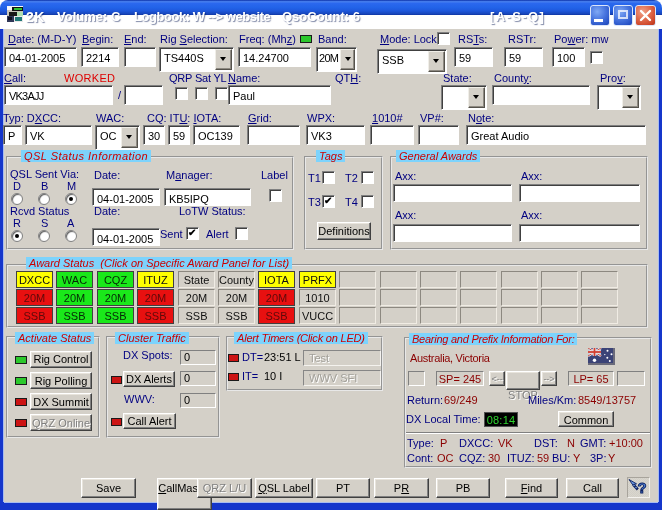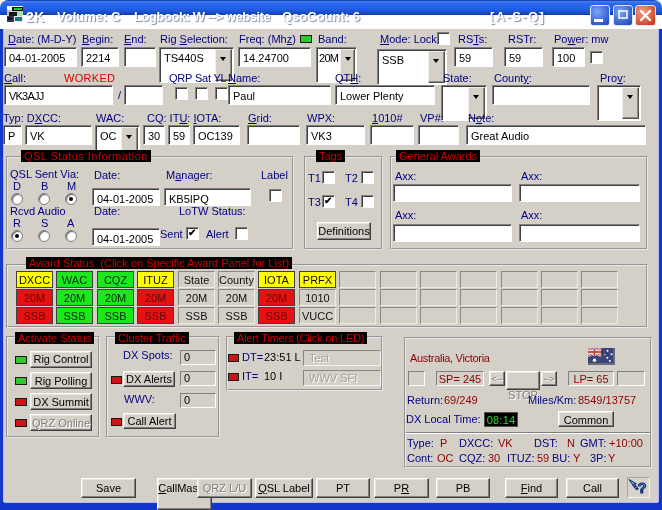--- a/index.html
+++ b/index.html
@@ -18,31 +18,31 @@
 #bbottom::before { content:""; position:absolute; left:4px; top:0; width:654px; height:1px; background:#a8bcf0; }
 .ttxt { position:absolute; top:9px; color:#fff; font-size:13px; font-weight:bold; white-space:nowrap; text-shadow:1px 1px 1px rgba(0,20,80,0.5); }
 .tbtn { position:absolute; top:5px; width:20px; height:21px; border-radius:3px; border:1px solid #dce6fa; }
 .bluebtn { background:radial-gradient(circle at 35% 30%, #7fa8f4 0%, #4a77e0 45%, #2a55c8 80%, #1e46b4 100%); }
 .redbtn { background:radial-gradient(circle at 35% 30%, #f0a088 0%, #e06a4c 45%, #cc4428 80%, #b23418 100%); }
 
 .lbl { position:absolute; color:#000080; white-space:nowrap; }
 .rlbl { position:absolute; color:#cc0000; white-space:nowrap; }
 .mar { color:#8b0000; }
 .tb { position:absolute; background:#fff; border:1px solid; border-color:#808080 #fff #fff #808080; box-shadow:inset 1px 1px 0 #404040; color:#000; padding:4px 0 0 4px; white-space:nowrap; overflow:hidden; height:20px; }
-.dd { position:absolute; background:#fff; border:1px solid; border-color:#808080 #fff #fff #808080; box-shadow:inset 1px 1px 0 #404040; color:#000; padding:4px 0 0 4px; height:36px; }
+.dd { position:absolute; background:#fff; border:1px solid; border-color:#808080 #fff #fff #808080; box-shadow:inset 1px 1px 0 #404040; color:#000; padding:4px 0 0 4px; height:25px; }
 .dd .ddb { position:absolute; right:1px; top:1px; bottom:1px; width:17px; background:#d4d0c8; border:1px solid; border-color:#f0eee8 #55524c #55524c #f0eee8; box-shadow:inset -1px -1px 0 #8e8a82; }
 .dd .ddb::after { content:""; position:absolute; left:4px; top:7px; border:3.5px solid transparent; border-top:4px solid #000; }
 .btn { position:absolute; background:#d4d0c8; border:1px solid; border-color:#fff #404040 #404040 #fff; box-shadow:inset -1px -1px 0 #808080, inset 1px 1px 0 #e8e4dc; color:#000; text-align:center; white-space:nowrap; }
 .btn.dis { color:#808080; text-shadow:1px 1px 0 #fff; }
 .cb { position:absolute; width:13px; height:13px; background:#fff; border:1px solid; border-color:#808080 #fff #fff #808080; box-shadow:inset 1px 1px 0 #404040; }
 .cb.ck::after { content:"\2714"; position:absolute; left:1px; top:-1px; font-size:10px; font-weight:bold; color:#000; }
 .rb { position:absolute; width:12px; height:12px; border-radius:50%; background:#fff; border:1px solid #808080; box-shadow:inset 1px 1px 1px #606060; }
 .rb.on::after { content:""; position:absolute; left:3px; top:3px; width:4px; height:4px; border-radius:50%; background:#000; }
 .fs2 { position:absolute; border:2px groove #e8e8e8; }
-.ftitle { position:absolute; background:#000000; padding:0 3px; color:#cc0000; white-space:nowrap; }
+.ftitle { position:absolute; background:#7dd3fc; padding:0 3px; color:#cc0000; white-space:nowrap;font-style:italic; }
 .led { position:absolute; border:1px solid #1a1a1a; }
 .ledg { background:#2cc82c; }
 .ledr { background:#cc1414; }
 .cell { position:absolute; width:37px; height:17px; text-align:center; padding-top:2px; font-size:11px; }
 .cfill { border:1px solid #404040; }
 .cemp { background:#d4d0c8; border:1px solid; border-color:#8c8880 #f0ece4 #f0ece4 #8c8880; }
 .fbox { position:absolute; background:#d4d0c8; border:1px solid; border-color:#808080 #fff #fff #808080; text-align:center; white-space:nowrap; }
 .dbox { position:absolute; background:#d4d0c8; border:1px solid; border-color:#868686 #f4f2ee #f4f2ee #868686; color:#a2a09a; text-shadow:1px 1px 0 #fff; white-space:nowrap; }
 .sep { position:absolute; height:2px; border-top:1px solid #808080; border-bottom:1px solid #fff; }
 </style></head>
@@ -117,21 +117,20 @@
   <span class="lbl" style="left:494px;top:72px">Count<u>y</u>:</span>
   <span class="lbl" style="left:600px;top:72px">Pro<u>v</u>:</span>
 
   <div class="tb" style="left:4px;top:85px;width:109px;letter-spacing:-0.8px">VK3AJJ</div>
   <span class="abs" style="left:118px;top:89px;color:#000080">/</span>
   <div class="tb" style="left:124px;top:85px;width:39px"></div>
   <div class="cb" style="left:175px;top:87px"></div>
   <div class="cb" style="left:195px;top:87px"></div>
   <div class="cb" style="left:215px;top:87px"></div>
   <div class="tb" style="left:228px;top:85px;width:103px">Paul</div>
-  <div class="tb" style="left:335px;top:85px;width:100px">Lower Plenty</div>
   <div class="dd" style="left:441px;top:85px;width:46px">
       <span class="ddb"></span>
     </div>
   <div class="tb" style="left:492px;top:85px;width:98px"></div>
   <div class="dd" style="left:597px;top:85px;width:44px">
       <span class="ddb"></span>
     </div>
 
   <span class="lbl" style="left:3px;top:112px">Typ: D<u>X</u>CC:</span>
   <span class="lbl" style="left:96px;top:112px">WAC:</span>
@@ -162,21 +161,21 @@
   <span class="lbl" style="left:67px;top:180px">M</span>
   <div class="rb" style="left:11px;top:193px"></div>
   <div class="rb" style="left:38px;top:193px"></div>
   <div class="rb on" style="left:65px;top:193px"></div>
   <span class="lbl" style="left:94px;top:169px">Date:</span>
   <div class="tb" style="left:92px;top:188px;width:68px;height:18px">04-01-2005</div>
   <span class="lbl" style="left:166px;top:169px">M<u>a</u>nager:</span>
   <div class="tb" style="left:164px;top:188px;width:87px;height:18px">KB5IPQ</div>
   <span class="lbl" style="left:261px;top:169px">Label</span>
   <div class="cb" style="left:269px;top:189px"></div>
-  <span class="lbl" style="left:10px;top:205px">Rcvd Audio</span>
+  <span class="lbl" style="left:10px;top:205px">Rcvd Status</span>
   <span class="lbl" style="left:13px;top:217px">R</span>
   <span class="lbl" style="left:41px;top:217px">S</span>
   <span class="lbl" style="left:67px;top:217px">A</span>
   <div class="rb on" style="left:11px;top:230px"></div>
   <div class="rb" style="left:38px;top:230px"></div>
   <div class="rb" style="left:65px;top:230px"></div>
   <span class="lbl" style="left:94px;top:205px">Date:</span>
   <div class="tb" style="left:92px;top:228px;width:68px;height:18px">04-01-2005</div>
   <span class="lbl" style="left:179px;top:205px">LoTW Status:</span>
   <span class="lbl" style="left:160px;top:228px">Sent</span>
@@ -285,20 +284,21 @@
   <div class="led ledr" style="left:228px;top:354px;width:11px;height:8px"></div>
   <span class="lbl" style="left:242px;top:351px">DT=</span>
   <span class="abs" style="left:264px;top:351px">23:51 L</span>
   <div class="dbox" style="left:303px;top:350px;width:78px;height:16px;padding:1px 0 0 5px">Test</div>
   <div class="led ledr" style="left:228px;top:373px;width:11px;height:8px"></div>
   <span class="lbl" style="left:242px;top:370px">IT=</span>
   <span class="abs" style="left:264px;top:370px">10 I</span>
   <div class="dbox" style="left:303px;top:370px;width:78px;height:16px;padding:1px 0 0 5px">WWV SFI</div>
 
   <div class="fs2" style="left:404px;top:337px;width:248px;height:131px"></div>
+  <span class="ftitle" style="left:409px;top:333px;letter-spacing:-0.25px">Bearing and Prefix Information For:</span>
   <span class="abs mar" style="left:410px;top:352px;letter-spacing:-0.3px">Australia, Victoria</span>
   <svg class="abs" style="left:588px;top:348px" width="27" height="17" viewBox="0 0 27 17">
     <rect width="26" height="16" fill="#3b4377"></rect>
     <rect x="25" y="0" width="2" height="17" fill="#6a6a7a"></rect>
     <rect x="0" y="15" width="27" height="2" fill="#6a6a7a"></rect>
     <g>
       <path d="M0 0 L13 8 M13 0 L0 8" stroke="#e8e8ee" stroke-width="2.6"></path>
       <path d="M0 0 L13 8 M13 0 L0 8" stroke="#c85040" stroke-width="1"></path>
       <rect x="4.7" y="0" width="3.6" height="8" fill="#e8e8ee"></rect>
       <rect x="0" y="2.2" width="13" height="3.6" fill="#e8e8ee"></rect>

